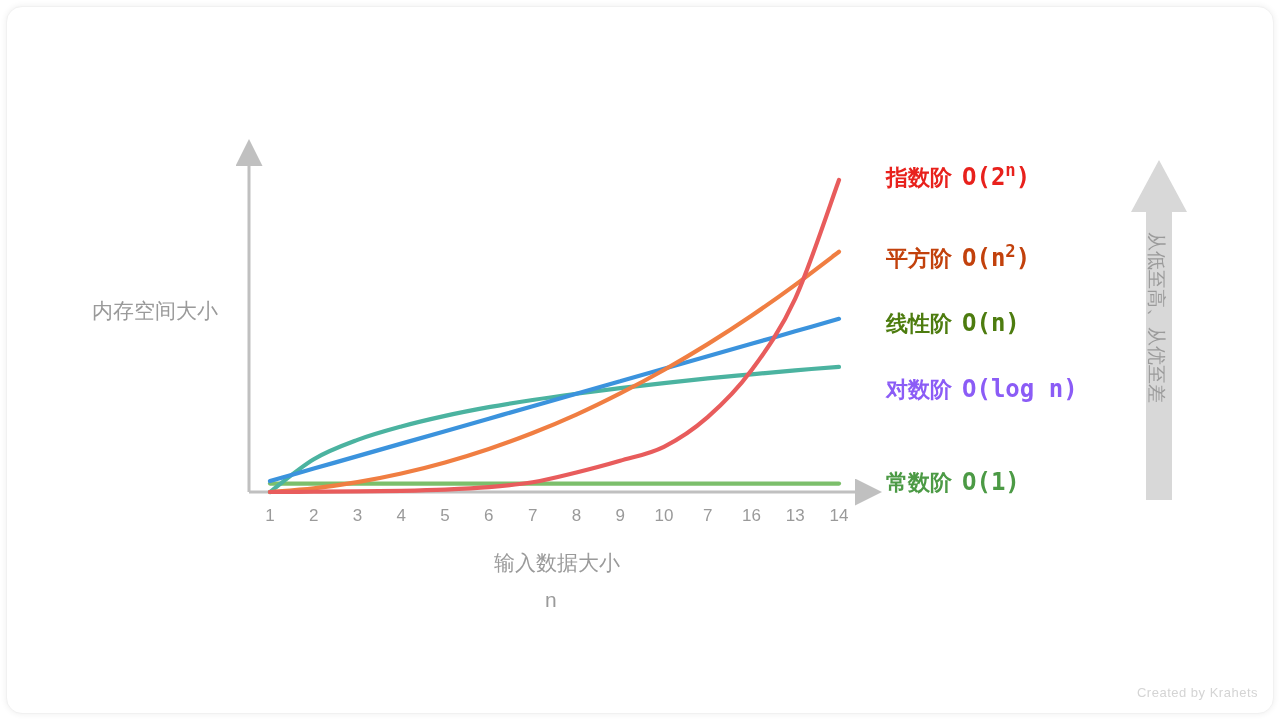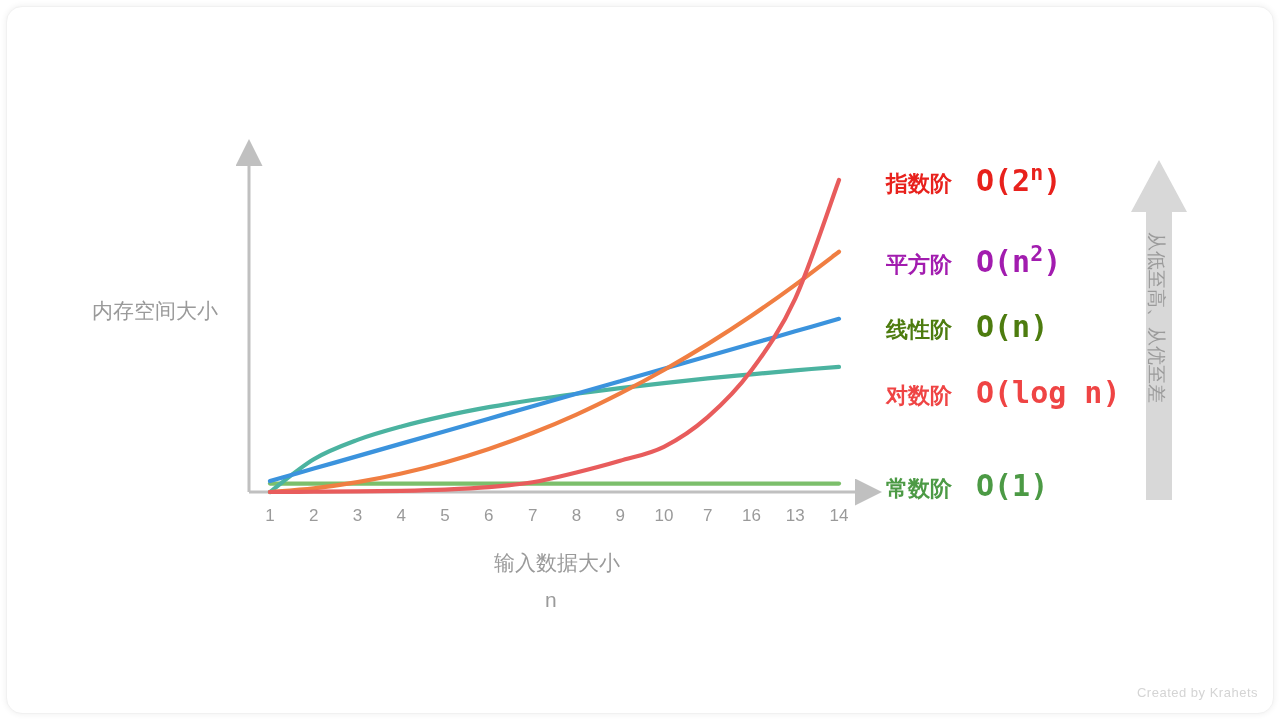--- a/index.html
+++ b/index.html
@@ -73,22 +73,22 @@
     position: absolute;
     left: 886px;
     white-space: nowrap;
     font-weight: bold;
     font-size: 22px;
     font-family: "Liberation Sans", "DejaVu Sans", sans-serif;
   }
   .legend-row .mono {
     font-family: "DejaVu Sans Mono", "Liberation Mono", monospace;
     font-weight: bold;
-    font-size: 30px;
-    margin-left: 24px;
+    font-size: 24px;
+    margin-left: 10px;
     letter-spacing: 0px;
   }
   .legend-row .mono sup {
     font-size: 0.72em;
     vertical-align: super;
     line-height: 0;
   }
   #arrow-label {
     position: absolute;
     color: #9a9a9a;
@@ -154,22 +154,22 @@
       <div class="tick" style="left: 605.154px; top: 506px;">9</div>
       <div class="tick" style="left: 648.923px; top: 506px;">10</div>
       <div class="tick" style="left: 692.692px; top: 506px;">7</div>
       <div class="tick" style="left: 736.462px; top: 506px;">16</div>
       <div class="tick" style="left: 780.231px; top: 506px;">13</div>
       <div class="tick" style="left: 824px; top: 506px;">14</div>
     </div>
 
   <div id="legend">
       <div class="legend-row" style="top: 163px; color: rgb(232, 33, 28);"><span>指数阶</span><span class="mono">O(2<sup>n</sup>)</span></div>
-      <div class="legend-row" style="top: 244px; color: #a21caf;"><span>平方阶</span><span class="mono">O(n<sup>2</sup>)</span></div>
+      <div class="legend-row" style="top: 244px; color: #c2410c;"><span>平方阶</span><span class="mono">O(n<sup>2</sup>)</span></div>
       <div class="legend-row" style="top: 309px; color: #4d7c0f;"><span>线性阶</span><span class="mono">O(n)</span></div>
-      <div class="legend-row" style="top: 375px; color: #ef4444;"><span>对数阶</span><span class="mono">O(log n)</span></div>
+      <div class="legend-row" style="top: 375px; color: #8b5cf6;"><span>对数阶</span><span class="mono">O(log n)</span></div>
       <div class="legend-row" style="top: 468px; color: rgb(76, 154, 69);"><span>常数阶</span><span class="mono">O(1)</span></div>
     </div>
 
   <div id="arrow-label" style="left: 1169px; top: 232px; transform: rotate(90deg);">从低至高、从优至差</div>
 
   <div id="credit">Created by Krahets</div>
 </div>
 
 </body></html>

